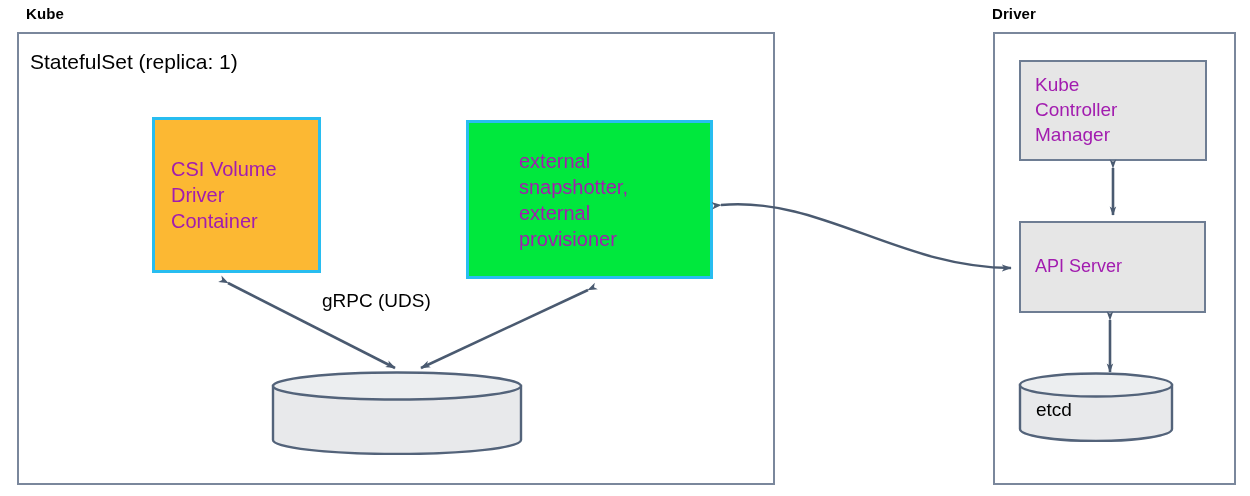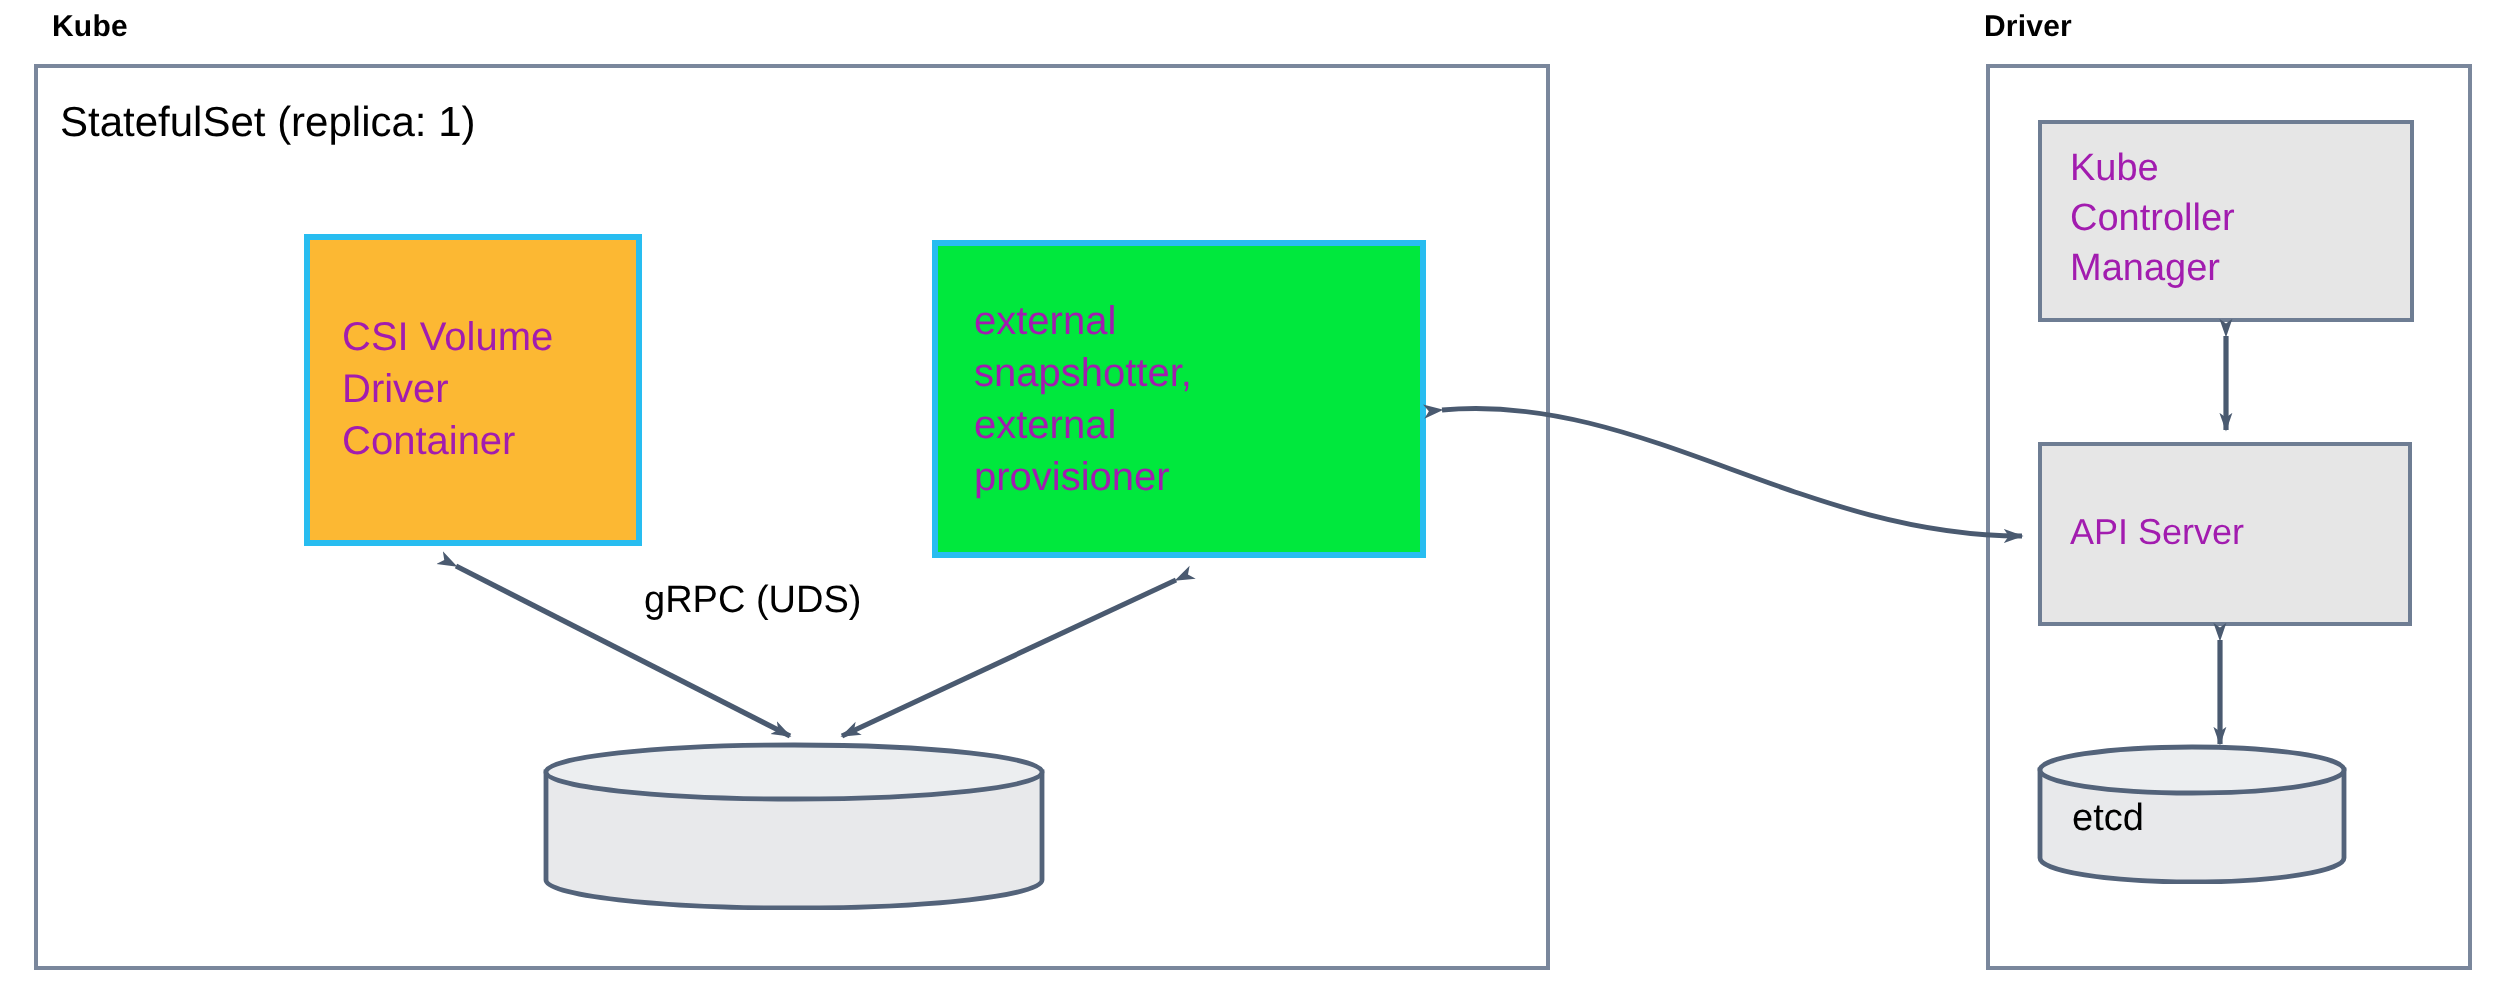--- a/index.html
+++ b/index.html
@@ -61,21 +61,21 @@
   .box-csi {
     background: #fcb833;
     border: 3px solid #28bdf0;
   }
   .box-csi .node-text { padding-left: 16px; }
 
   .box-external {
     background: #00e83d;
     border: 3px solid #28bdf0;
   }
-  .box-external .node-text { padding-left: 18px; }
+  .box-external .node-text { padding-left: 18px; margin-left: 32px; }
 
   .box-gray {
     background: #e6e6e6;
     border: 2px solid #6e7d93;
   }
   .box-gray .node-text { padding-left: 14px; }
 
   
   .cylinder { }
   .cylinder svg { display: block; }

